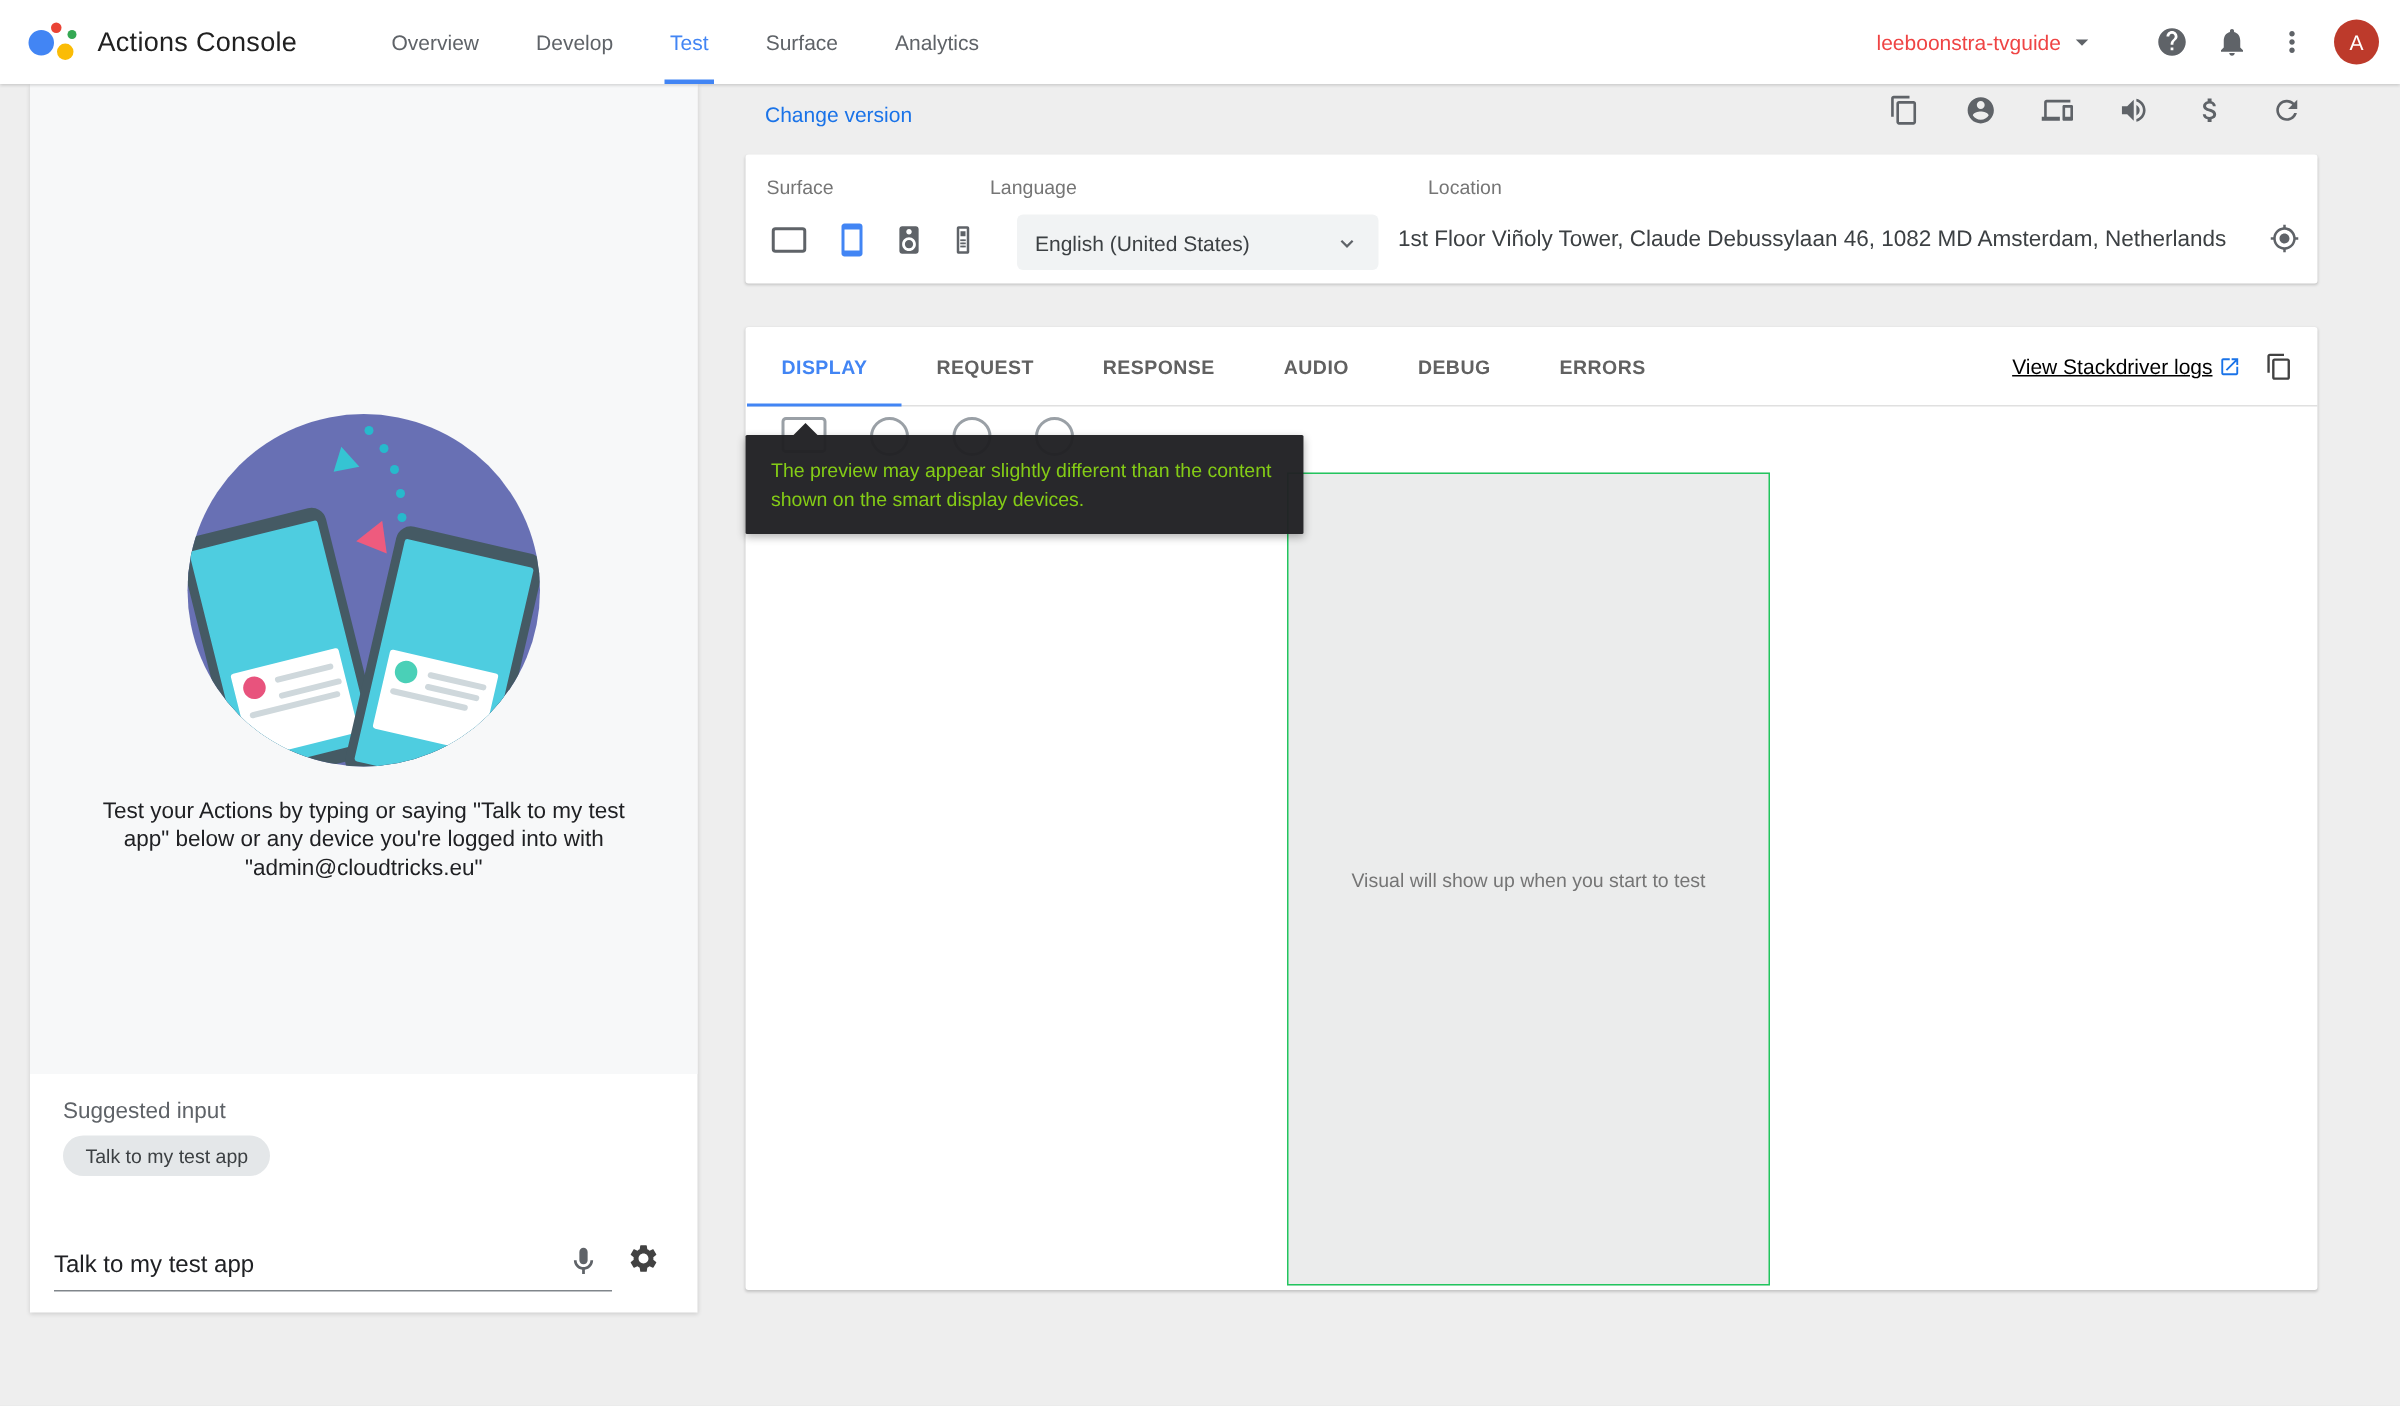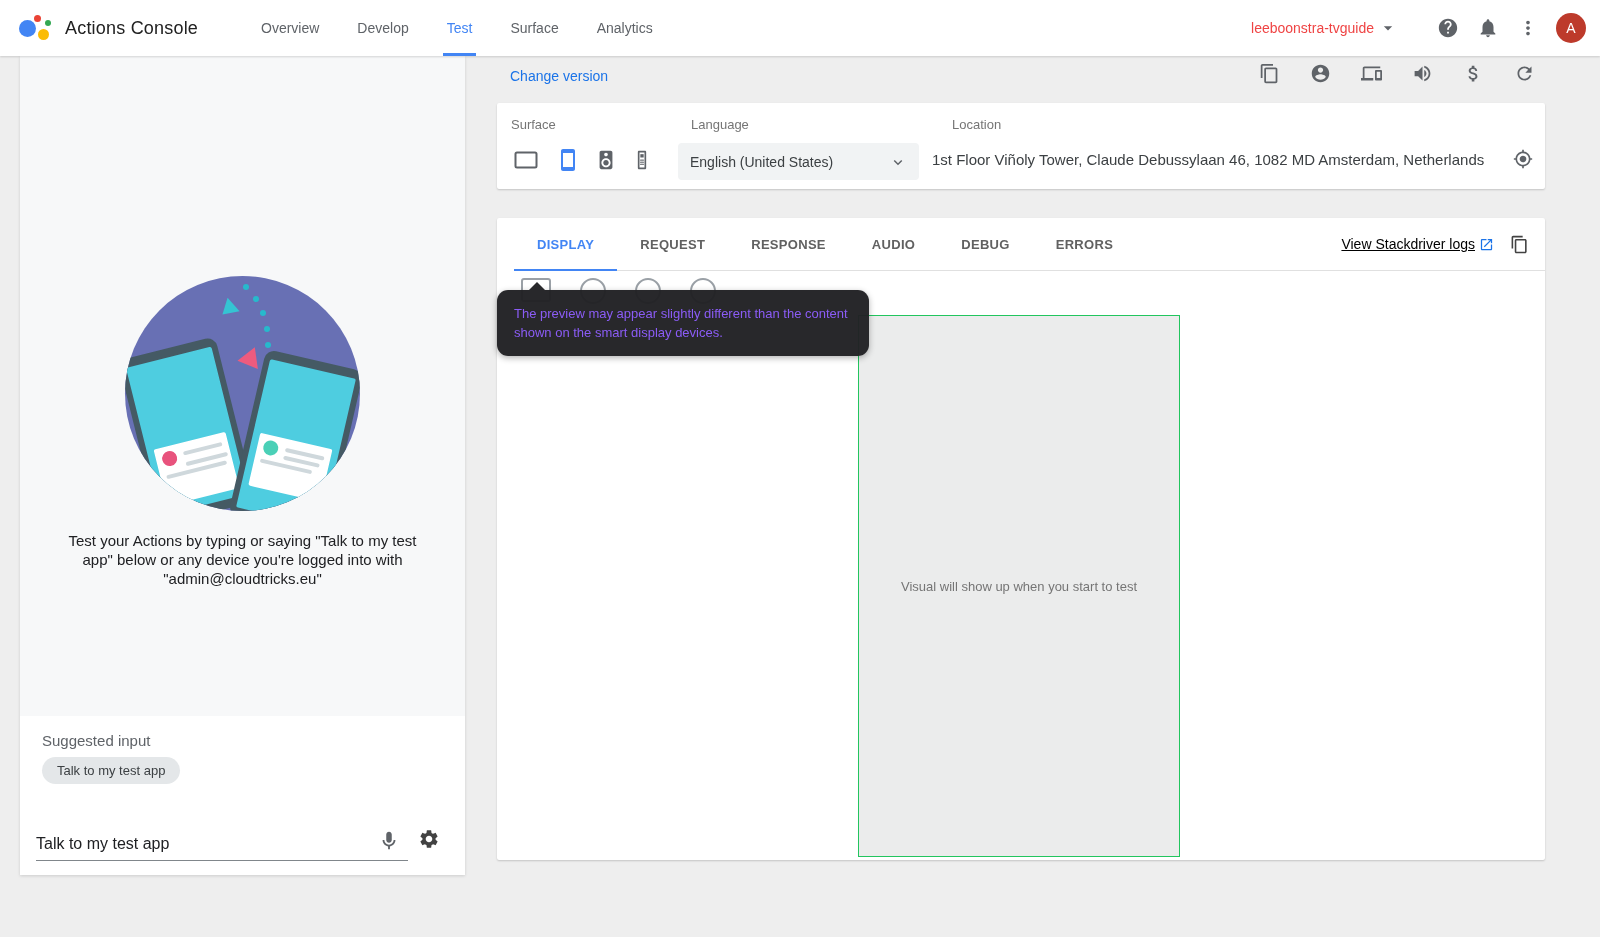--- a/index.html
+++ b/index.html
@@ -63,35 +63,35 @@
   .fld-label{position:absolute;top:14px;font-size:13px;color:#757575}
   .surface-icons{position:absolute;left:14px;top:44px;display:flex;align-items:center;gap:15px}
   .surface-icons span{cursor:pointer;display:flex;align-items:center}
   .lang-select{position:absolute;left:181px;top:40px;width:217px;height:37px;background:#f1f3f4;border-radius:4px;display:flex;align-items:center;padding:0 12px;font-size:14px;color:#3c4043;cursor:pointer}
   .lang-select .chev{margin-left:auto}
   .loc-row{position:absolute;left:435px;top:46px;right:12px;display:flex;align-items:center}
   .loc-text{font-size:15px;color:#3c4043;white-space:nowrap;flex:1}
   .loc-row svg{width:20px;height:20px;fill:#5f6368;flex:none;cursor:pointer}
 
   .output-card{left:497px;top:218px;width:1048px;height:642px}
-  .tabbar{position:absolute;top:0;left:17px;right:0;height:52px;border-bottom:1px solid #e0e0e0;display:flex;align-items:stretch}
+  .tabbar{position:absolute;top:0;left:1px;right:0;height:52px;border-bottom:1px solid #e0e0e0;display:flex;align-items:stretch}
   .tab{display:flex;align-items:center;padding:0 23px;font-size:13px;font-weight:bold;letter-spacing:.3px;color:#616161;cursor:pointer;position:relative}
   .tab.active{color:#4285f4}
   .tab.active::after{content:"";position:absolute;left:0;right:0;bottom:-1px;height:2px;background:#4285f4}
   .tab-right{margin-left:auto;display:flex;align-items:center;gap:16px;padding-right:16px}
   .stackdriver{display:flex;align-items:center;gap:4px;font-size:14px;color:#000000;text-decoration:underline;cursor:pointer}
   .stackdriver svg{width:15px;height:15px;fill:#1a73e8}
   .copy-out svg{width:19px;height:19px;fill:#424242}
   .copy-out{cursor:pointer;display:flex}
 
   .preview-modes{position:absolute;left:24px;top:60px;display:flex;gap:29px;align-items:flex-start}
   .preview-modes .pm{width:22px;height:22px;border:2px solid #9aa0a6;border-radius:50%}
   .preview-modes .pm.rect{width:26px;height:20px;border-radius:3px}
 
-  .tooltip{position:absolute;left:0;top:72px;width:338px;background:rgba(33,33,36,.97);border-radius:11px;padding:14px 17px;color:#8b5cf6;font-size:13px;line-height:19px;z-index:5;box-shadow:0 2px 6px rgba(0,0,0,.3)}
+  .tooltip{position:absolute;left:0;top:72px;width:338px;background:rgba(33,33,36,.97);border-radius:1px;padding:14px 17px;color:#84cc16;font-size:13px;line-height:19px;z-index:5;box-shadow:0 2px 6px rgba(0,0,0,.3)}
   .tooltip::before{content:"";position:absolute;left:32px;top:-8px;border-left:8px solid transparent;border-right:8px solid transparent;border-bottom:8px solid rgba(33,33,36,.97)}
 
   .visual-ph{position:absolute;left:361px;top:97px;width:320px;height:540px;background:#ebecec;border:1px solid #22c55e;display:flex;align-items:center;justify-content:center}
   .visual-ph span{font-size:13px;color:#757575}
 </style>
 </head>
 <body>
 
 <div class="page">
 
@@ -255,21 +255,21 @@
             <rect x="9.8" y="14" width="1.6" height="1.4"></rect>
             <rect x="11.2" y="14" width="1.6" height="1.4"></rect>
             <rect x="12.6" y="14" width="1.6" height="1.4"></rect>
             <rect x="9.8" y="16.5" width="1.6" height="1.4"></rect>
             <rect x="11.2" y="16.5" width="1.6" height="1.4"></rect>
             <rect x="12.6" y="16.5" width="1.6" height="1.4"></rect>
           </svg>
       </span>
     </div>
 
-    <div class="fld-label" style="left:194px">Language</div>
+    <div class="fld-label" style="left:163px">Language</div>
     <div class="lang-select">
       <span>English (United States)</span>
       <svg class="chev" viewBox="0 0 24 24" width="18" height="18" fill="none" stroke="#5f6368" stroke-width="2">
           <path d="M7 10l5 5 5-5"></path>
         </svg>
     </div>
 
     <div class="fld-label" style="left:455px">Location</div>
     <div class="loc-row">
       <span class="loc-text">1st Floor Viñoly Tower, Claude Debussylaan 46, 1082 MD Amsterdam, Netherlands</span>

